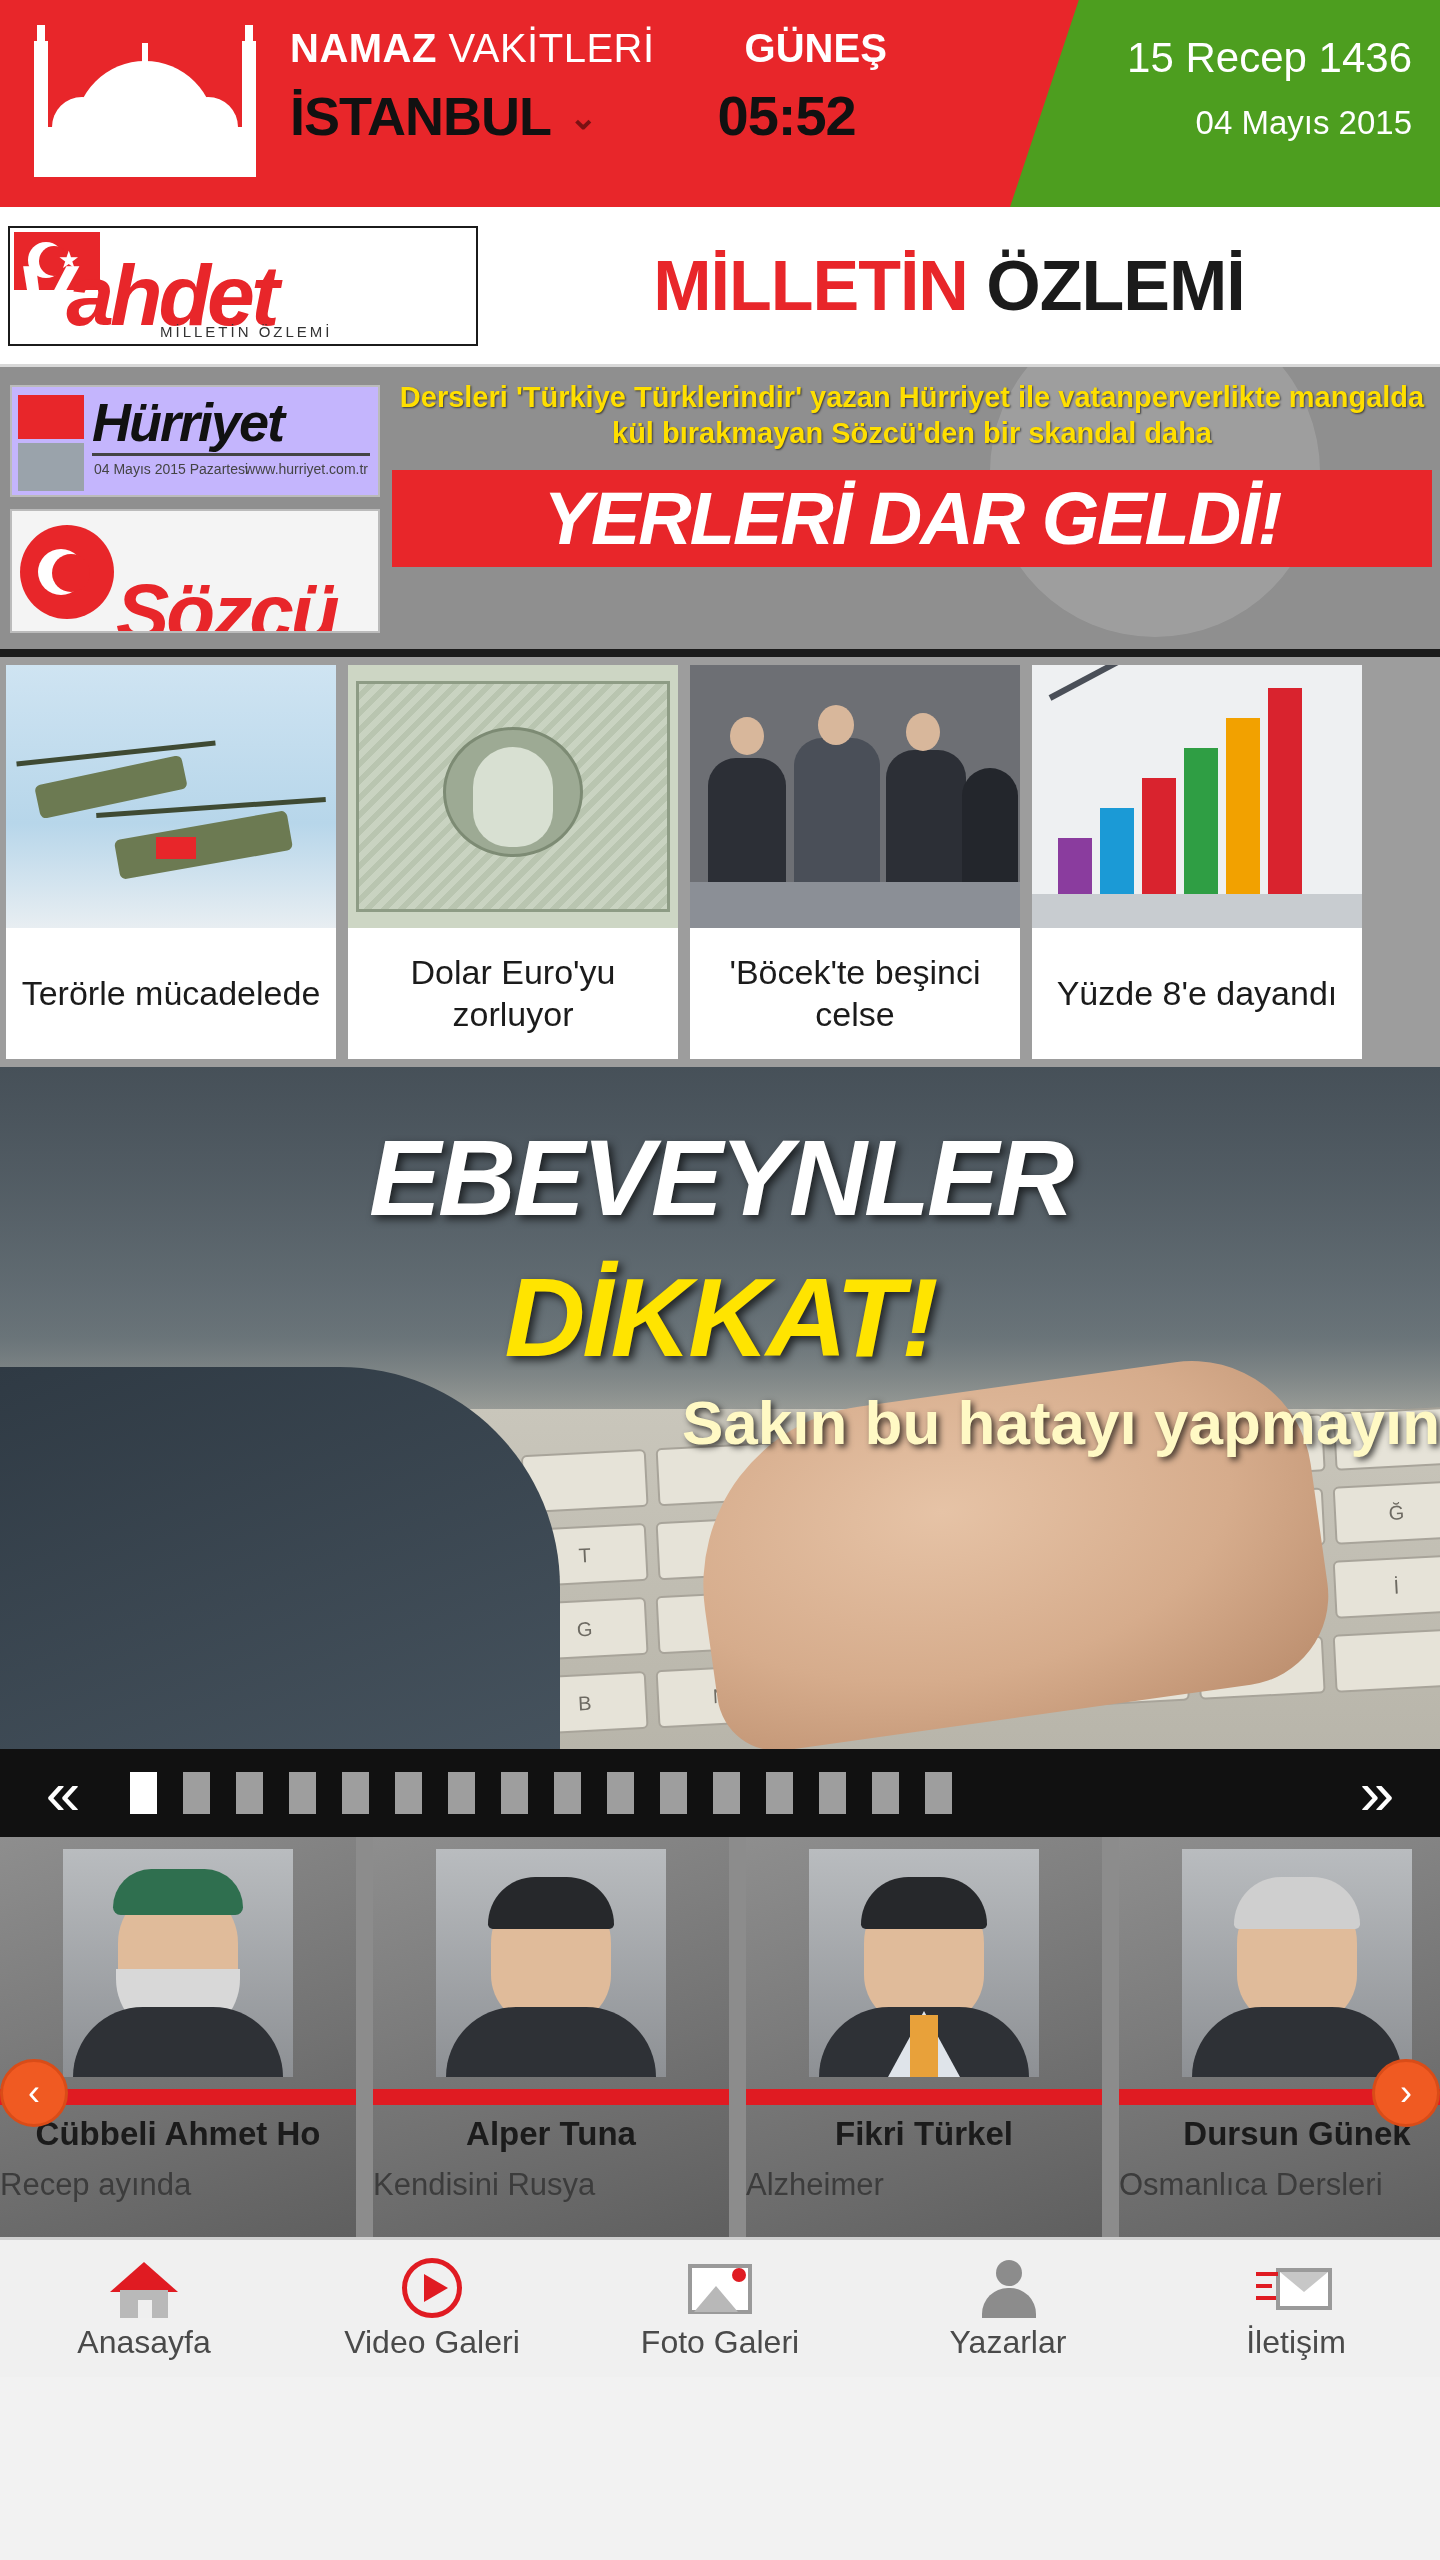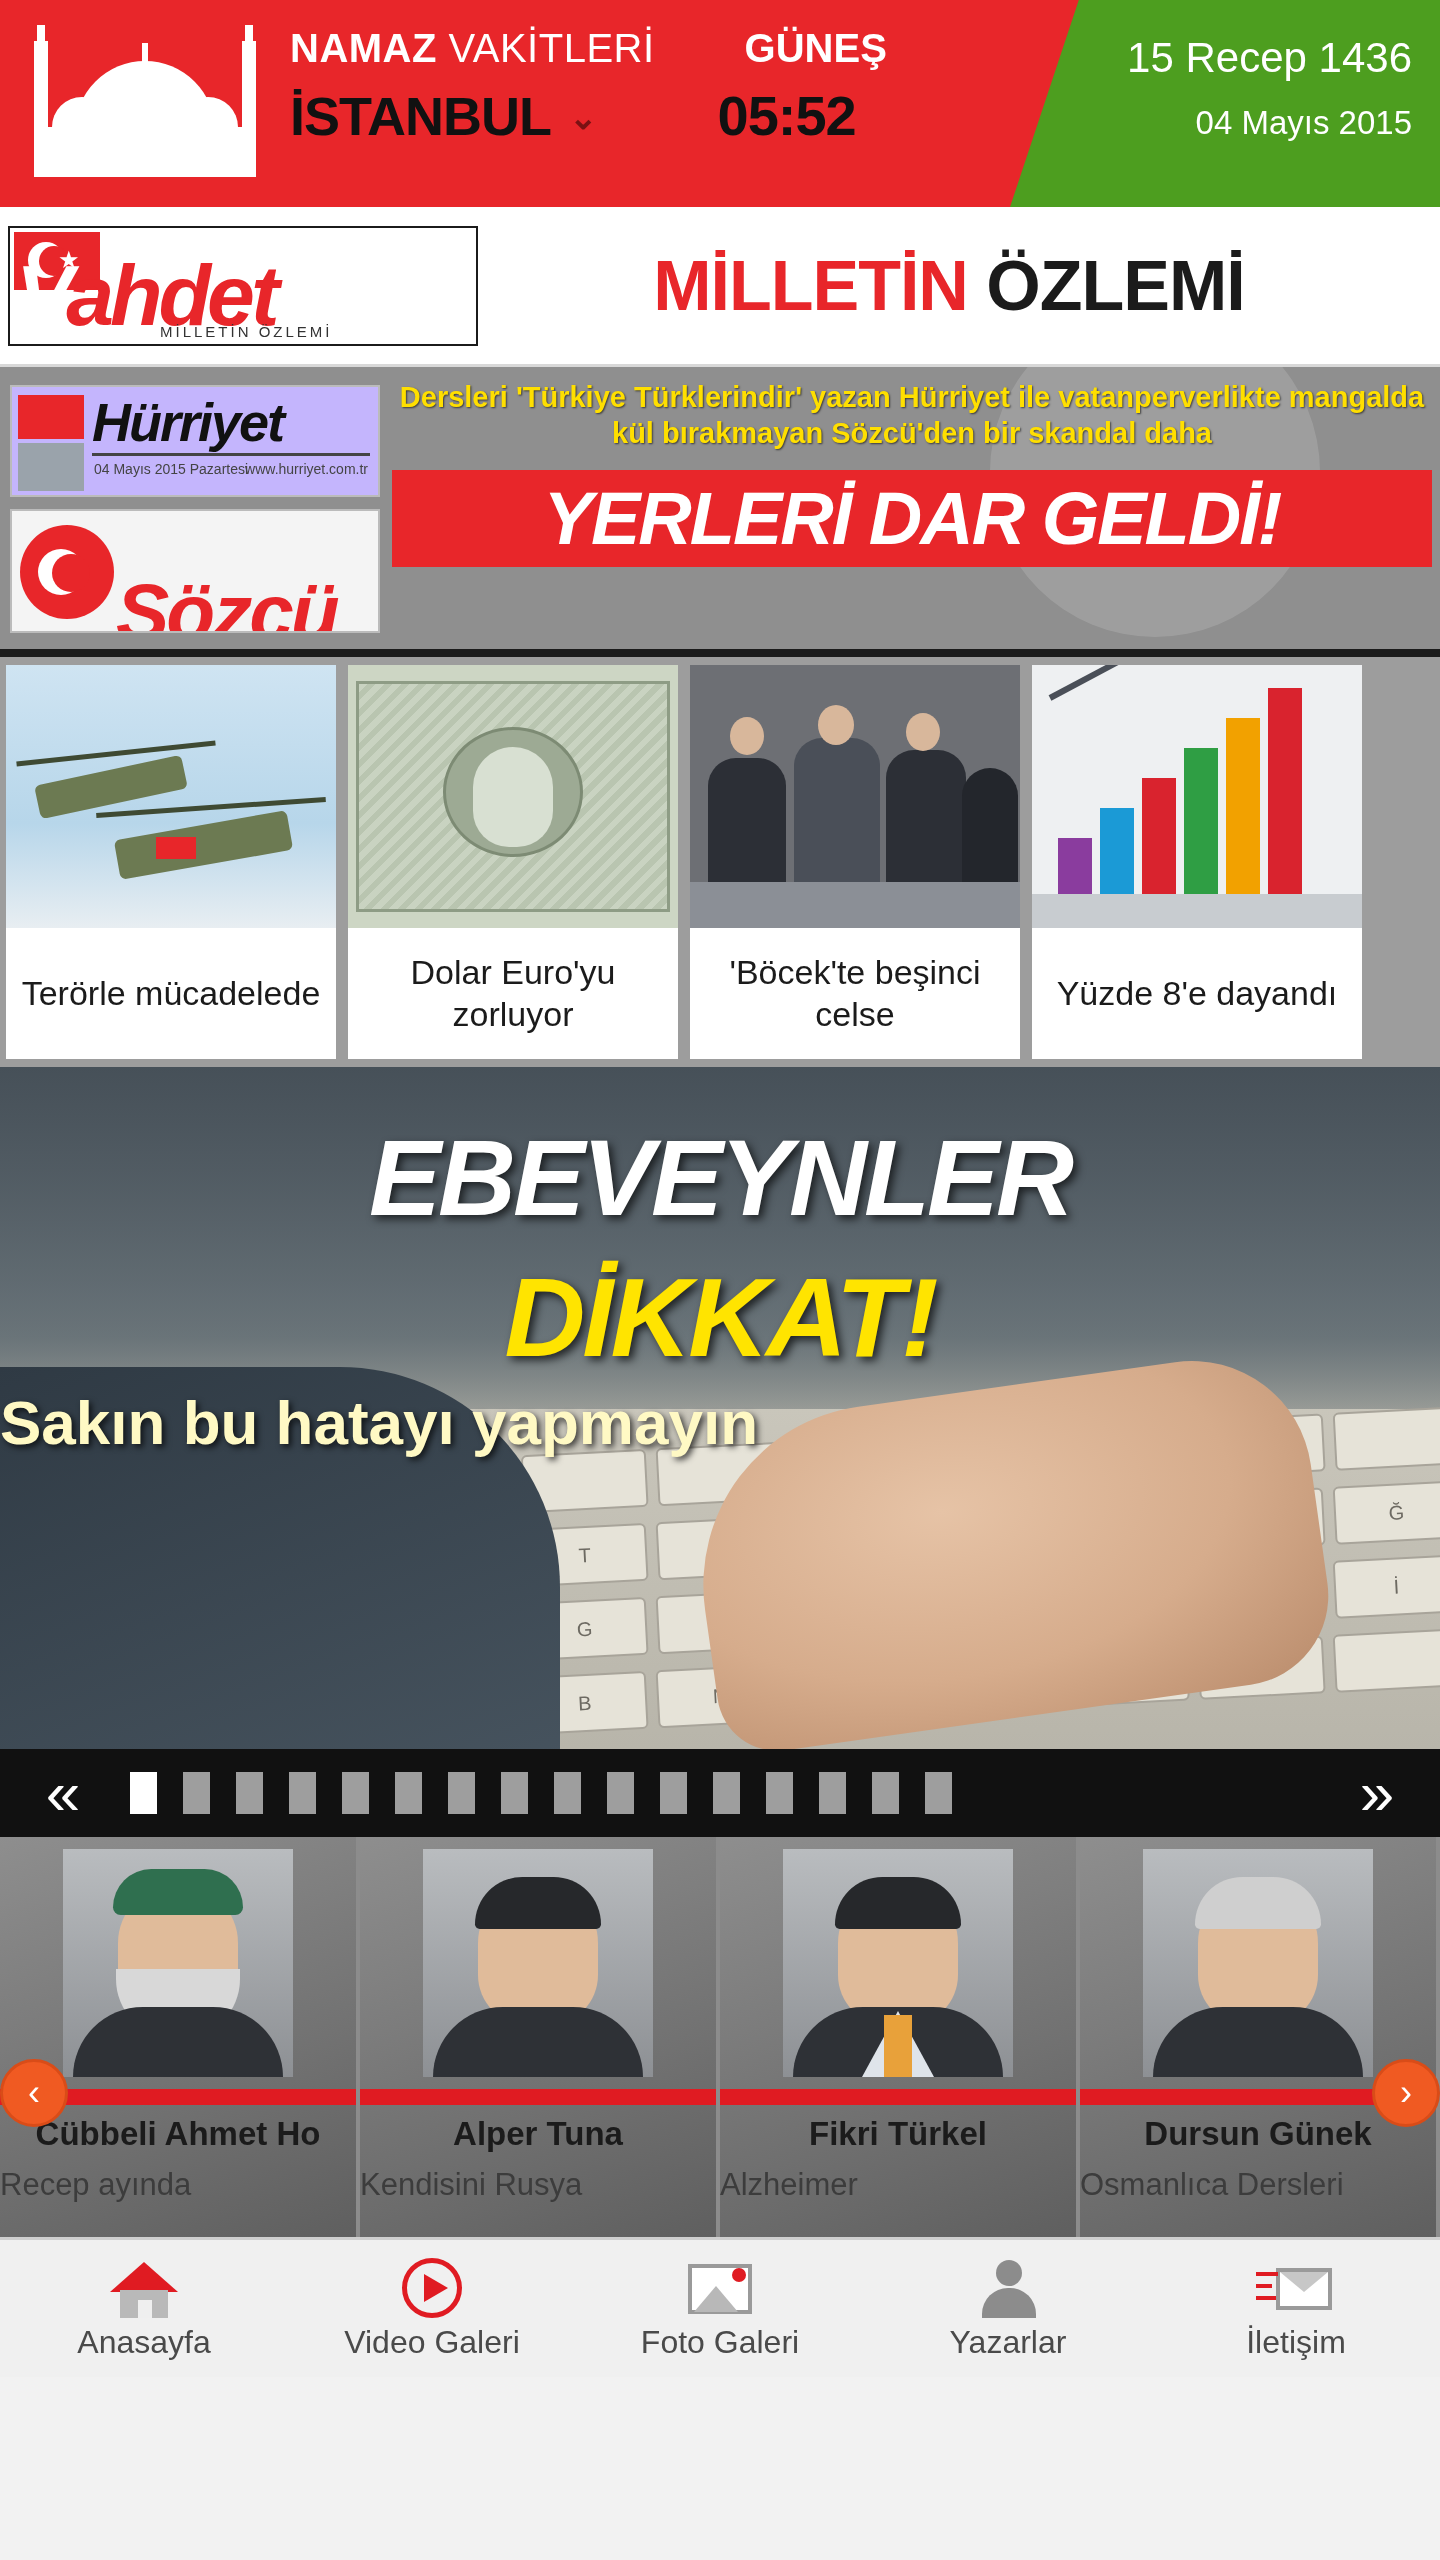--- a/index.html
+++ b/index.html
@@ -581,21 +581,21 @@
     font-size: 112px;
     font-weight: bold;
     font-style: italic;
     color: #ffe400;
     letter-spacing: -3px;
     text-shadow: 4px 4px 8px rgba(0,0,0,0.7);
   }
   .hero-sub {
     position: absolute;
     left: 0; right: 0; top: 320px;
-    text-align: left;
+    text-align: right;
     font-size: 62px;
     font-weight: bold;
     color: #fff9c4;
     text-shadow: 3px 3px 6px rgba(0,0,0,0.7);
   }
   .hero-pager {
     position: absolute;
     left: 0; right: 0; bottom: 0;
     height: 88px;
     background: #111111;
@@ -628,21 +628,21 @@
   
   .authors {
     position: relative;
     height: 400px;
     background: #8c8c8c;
     flex: none;
     overflow: hidden;
   }
   .authors-track {
     display: flex;
-    gap: 4px;
+    gap: 17px;
     height: 100%;
     padding-left: 0;
   }
   .author {
     position: relative;
     width: 356px;
     height: 100%;
     background: linear-gradient(160deg, #8e8e8e, #5f5f5f);
     flex: none;
     overflow: hidden;

